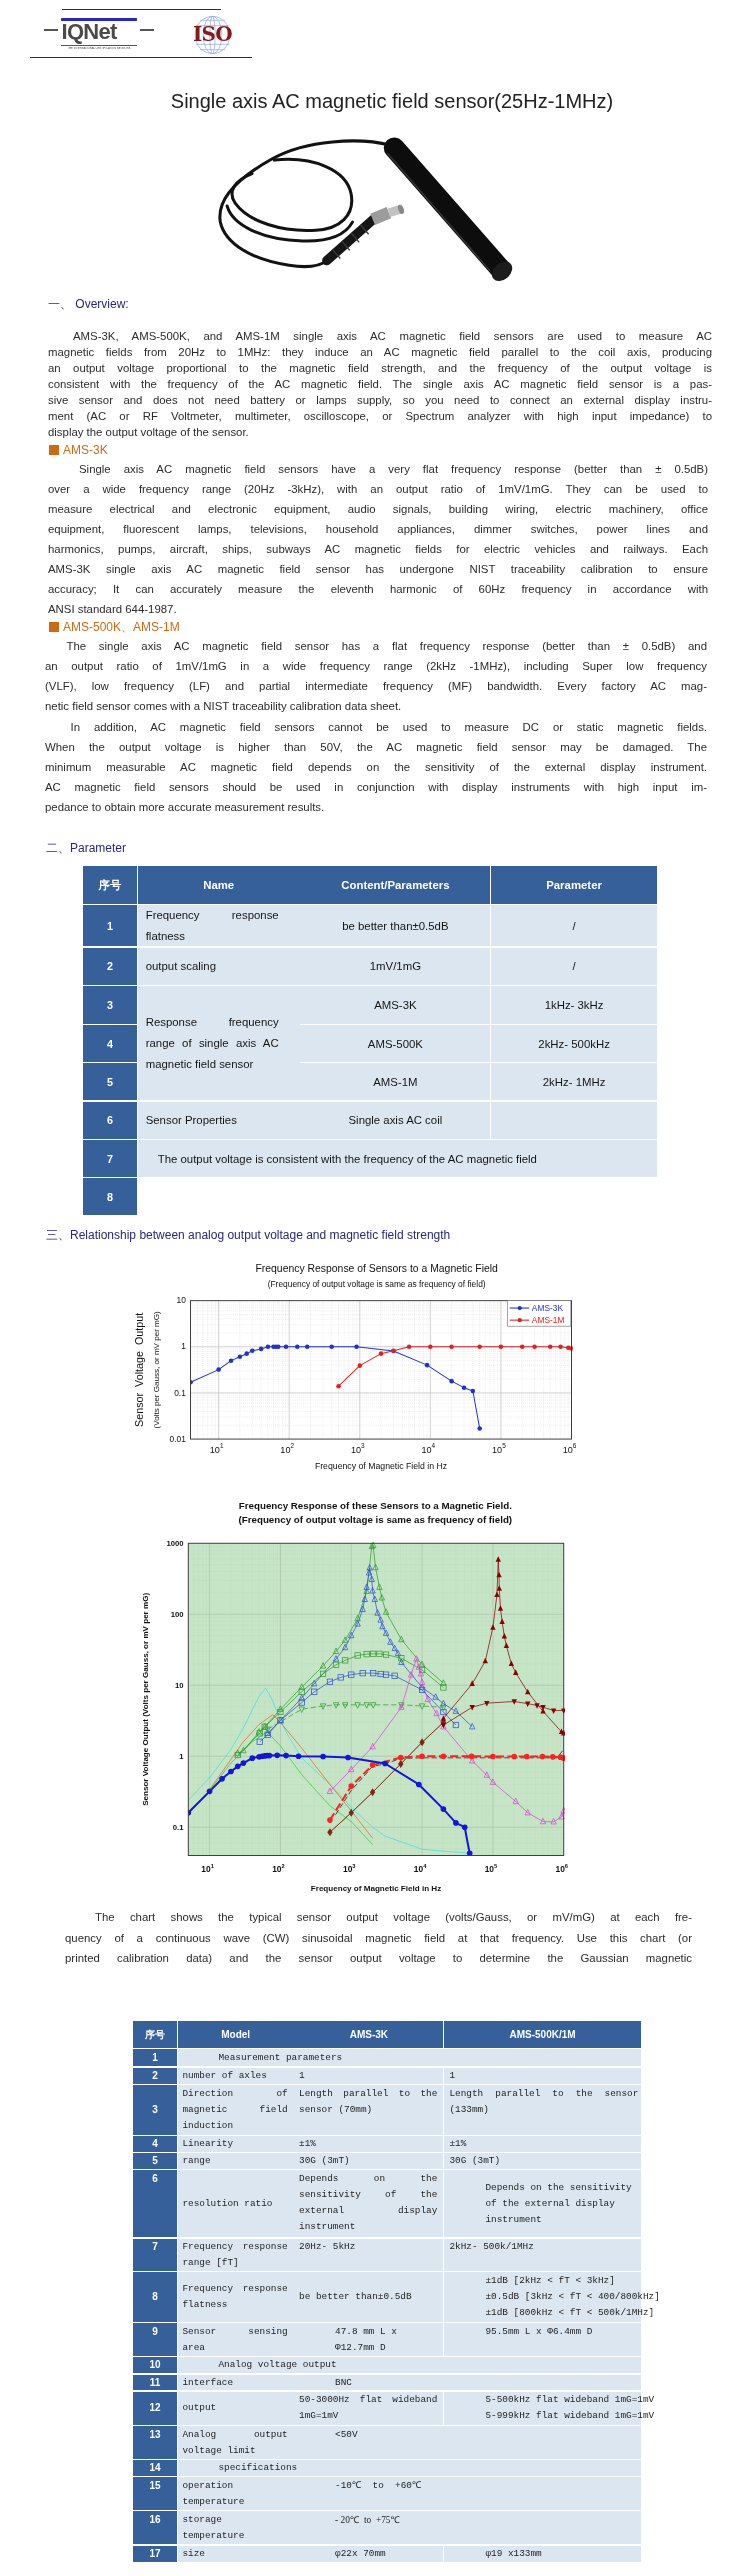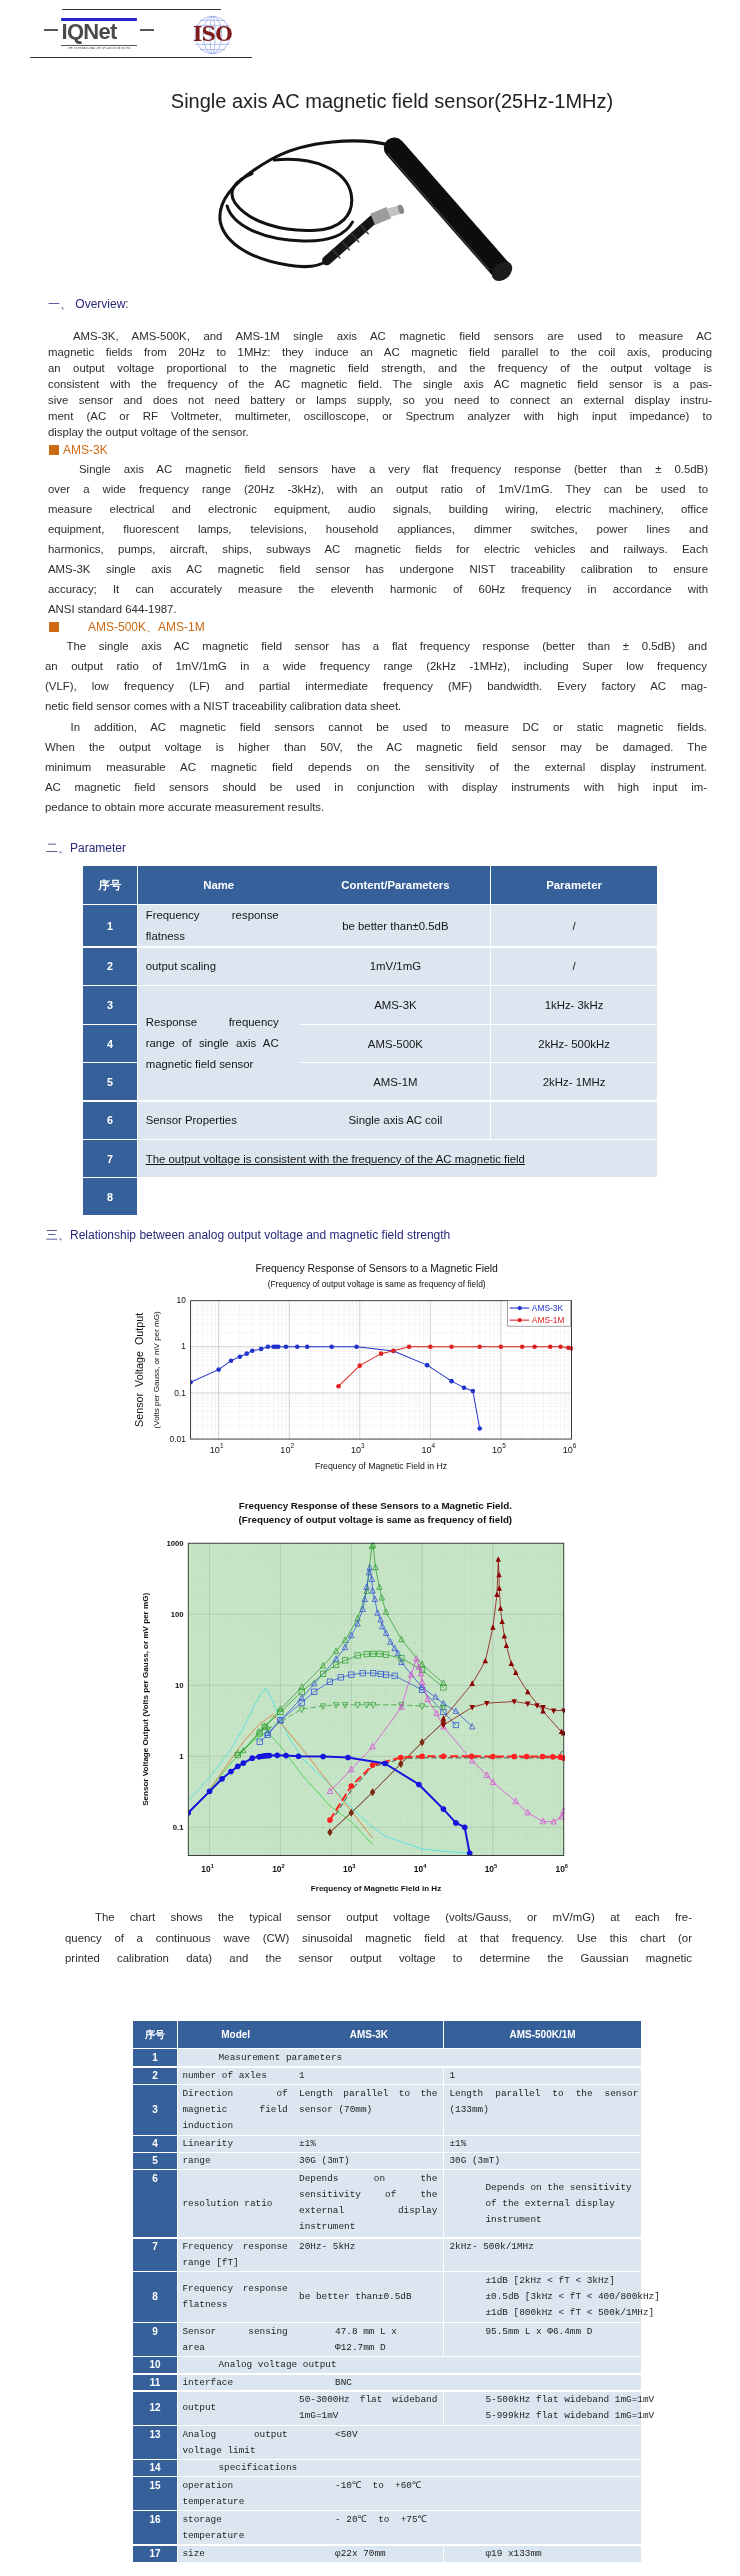--- a/index.html
+++ b/index.html
@@ -41,21 +41,21 @@
   .t1 { position: absolute; left: 83px; top: 866px; width: 573px; display: grid;
         grid-template-columns: 54px 162px 190px 166px;
         grid-template-rows: 38px 41px 37px 38px 37px 37px 37px 37px 37px;
         column-gap: 0.7px; row-gap: 1.3px; background: #fff; }
   .t1 .c { background: var(--td); display: flex; align-items: center; font-size: 11.4px; color: #151515; }
   .t1 .h { background: var(--th); color: #fff; font-weight: bold; justify-content: center; }
   .t1 .n { background: var(--th); color: #fff; font-weight: bold; justify-content: center; font-size: 10.8px; }
   .t1 .ctr { justify-content: center; }
   .t1 .tx { display: block; width: 100%; }
   .t1 .name .tx { padding: 0 21px 0 8px; text-align: justify; line-height: 21px; }
-  .t1 .wide .tx { padding: 0 8px; text-decoration: underline; }
+  .t1 .wide .tx { padding: 0 20px; }
   .t1 .ctr .tx { text-align: center; }
 
   
   .chart { position: absolute; overflow: visible; }
 
   
   .t2 { position: absolute; left: 133px; top: 2021px; width: 508px; display: grid;
         grid-template-columns: 44px 116px 149px 197px;
         grid-template-rows: 27px 17px 16px 50px 15.5px 16px 67px 32px 50px 33px 16px 15.5px 33px 33px 15.5px 33px 33px 16px;
         column-gap: 0.7px; row-gap: 1.3px; background: #fff; }
@@ -145,21 +145,21 @@
     <span class="ln" style="text-indent:31px;">Single axis AC magnetic field sensors have a very flat frequency response (better than ± 0.5dB)</span>
     <span class="ln">over a wide frequency range (20Hz -3kHz), with an output ratio of 1mV/1mG. They can be used to</span>
     <span class="ln">measure electrical and electronic equipment, audio signals, building wiring, electric machinery, office</span>
     <span class="ln">equipment, fluorescent lamps, televisions, household appliances, dimmer switches, power lines and</span>
     <span class="ln">harmonics, pumps, aircraft, ships, subways AC magnetic fields for electric vehicles and railways. Each</span>
     <span class="ln">AMS-3K single axis AC magnetic field sensor has undergone NIST traceability calibration to ensure</span>
     <span class="ln">accuracy; It can accurately measure the eleventh harmonic of 60Hz frequency in accordance with</span>
     <span class="ln last">ANSI standard 644-1987.</span>
   </div>
 
-  <div class="sub-head" style="left:49px;top:619px;gap:25px;">
+  <div class="sub-head" style="left:49px;top:619px;">
     <span class="sq"></span>
     <span>AMS-500K、AMS-1M</span>
   </div>
   <div class="para" style="left:45px;top:636px;width:662px;line-height:20px;">
     <span class="ln" style="text-indent:21.5px;">The single axis AC magnetic field sensor has a flat frequency response (better than ± 0.5dB) and</span>
     <span class="ln">an output ratio of 1mV/1mG in a wide frequency range (2kHz -1MHz), including Super low frequency</span>
     <span class="ln">(VLF), low frequency (LF) and partial intermediate frequency (MF) bandwidth. Every factory AC mag-</span>
     <span class="ln last">netic field sensor comes with a NIST traceability calibration data sheet.</span>
   </div>
   <div class="para" style="left:45px;top:717px;width:662px;line-height:20px;">
@@ -903,21 +903,21 @@
     <div class="c n top" style="grid-row:16;grid-column:1;">15</div>
     <div class="c top" style="grid-row:16;grid-column:2;">
         <span class="tx">operation temperature</span>
       </div>
     <div class="c top ml" style="grid-row:16;grid-column:3 / span 2;white-space:pre;"><span class="tx">-10℃  to  +60℃</span></div>
 
     <div class="c n top" style="grid-row:17;grid-column:1;">16</div>
     <div class="c top" style="grid-row:17;grid-column:2;">
         <span class="tx">storage temperature</span>
       </div>
-    <div class="c top ml" style="grid-row:17;grid-column:3 / span 2;white-space:pre;"><span class="tx">- 20℃  to  +75℃</span></div>
+    <div class="c top ml" style="grid-row:17;grid-column:3 / span 2;white-space:pre;font-family:Liberation Serif, serif;"><span class="tx">- 20℃  to  +75℃</span></div>
 
     <div class="c n mid" style="grid-row:18;grid-column:1;">17</div>
     <div class="c mid" style="grid-row:18;grid-column:2;">
         <span class="tx">size</span>
       </div>
     <div class="c mid ml" style="grid-row:18;grid-column:3;">
         <span class="tx">φ22x 70mm</span>
       </div>
     <div class="c mid c4 ml" style="grid-row:18;grid-column:4;">
         <span class="tx">φ19 x133mm</span>

